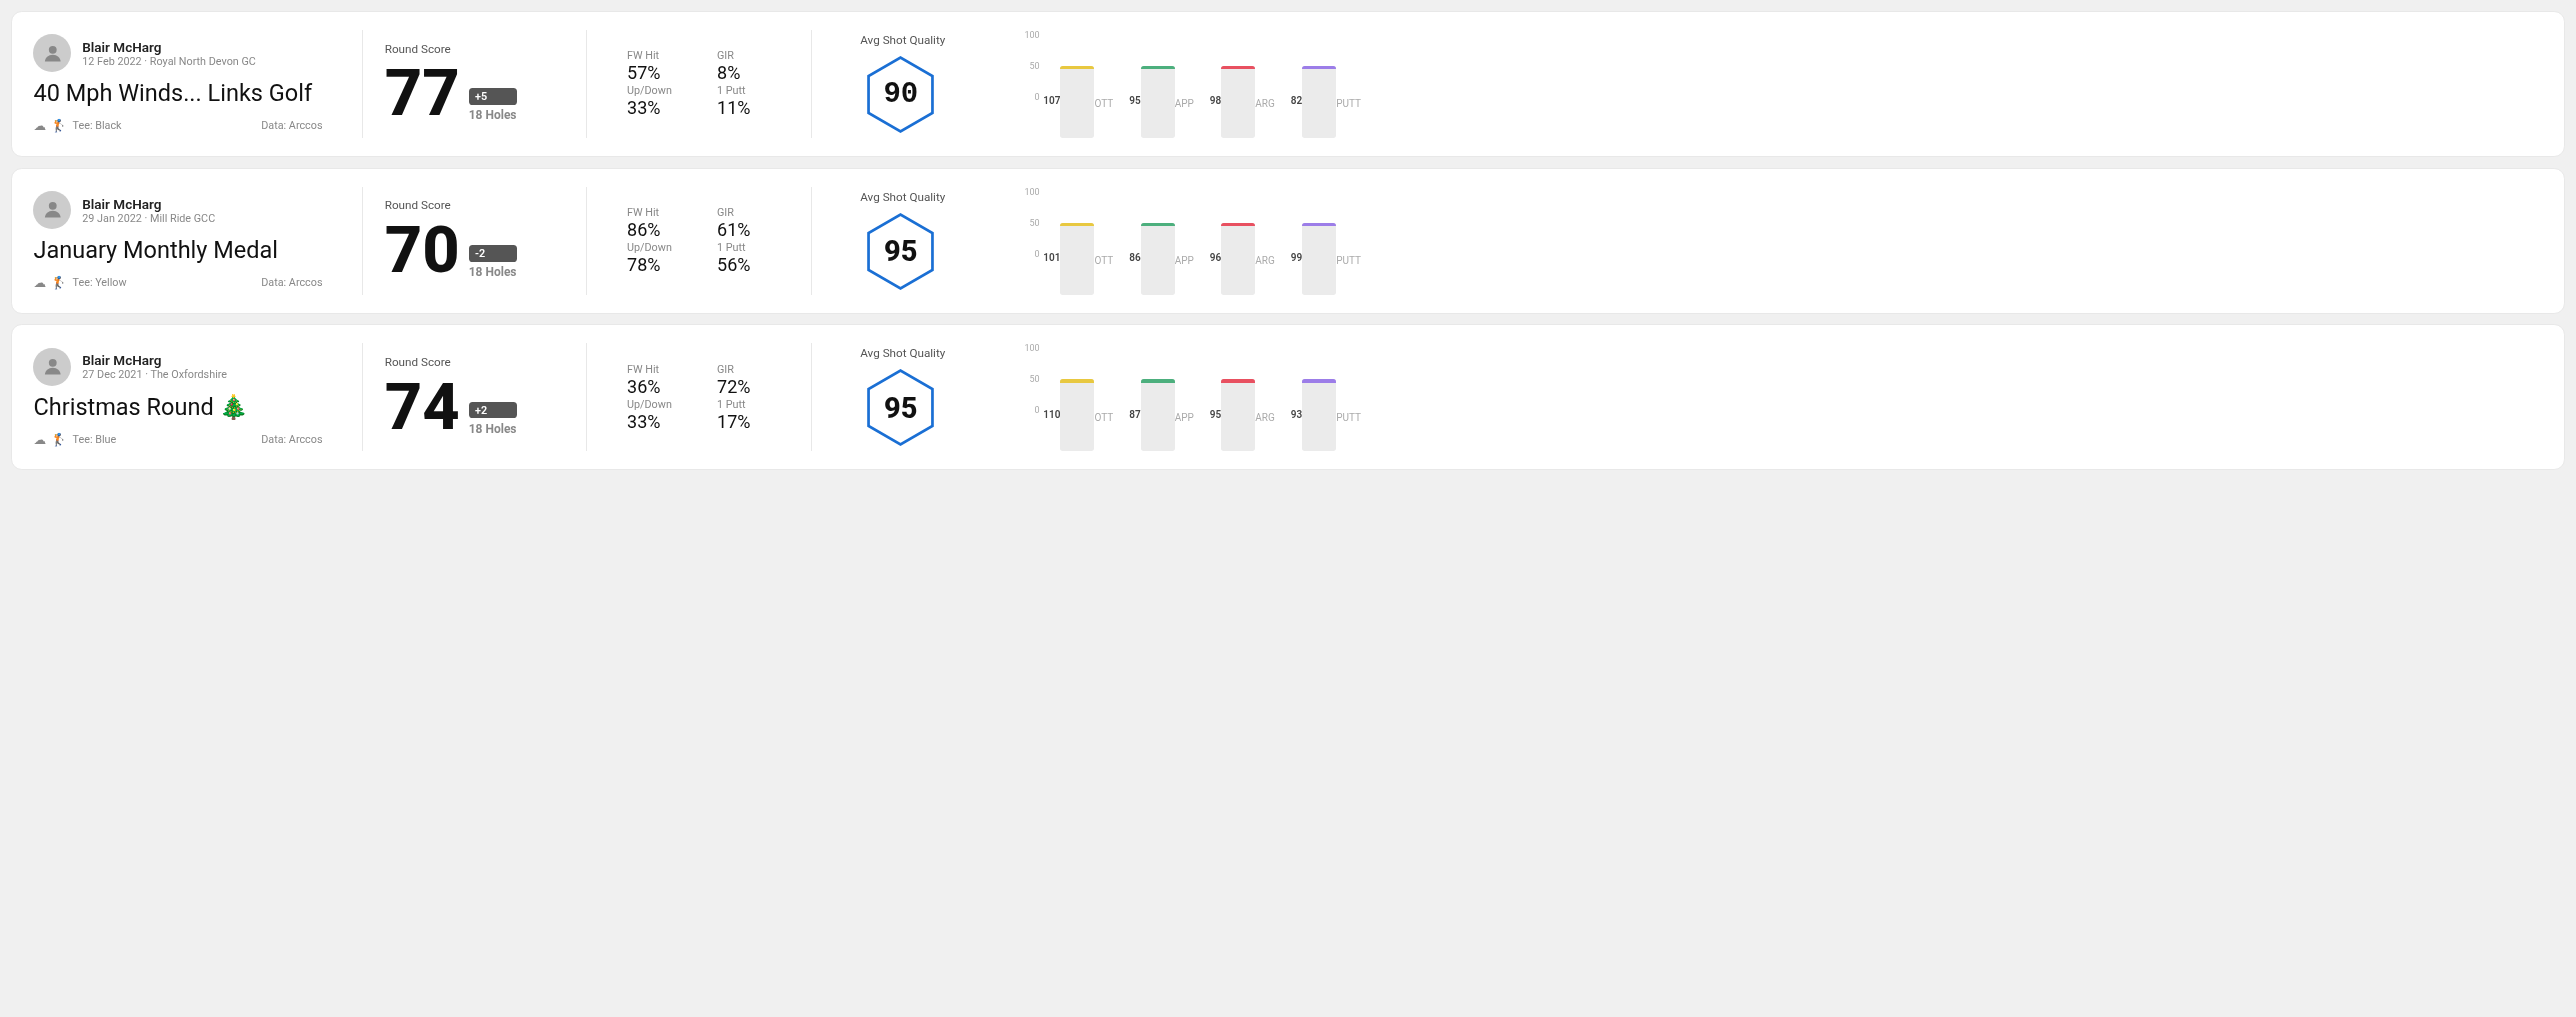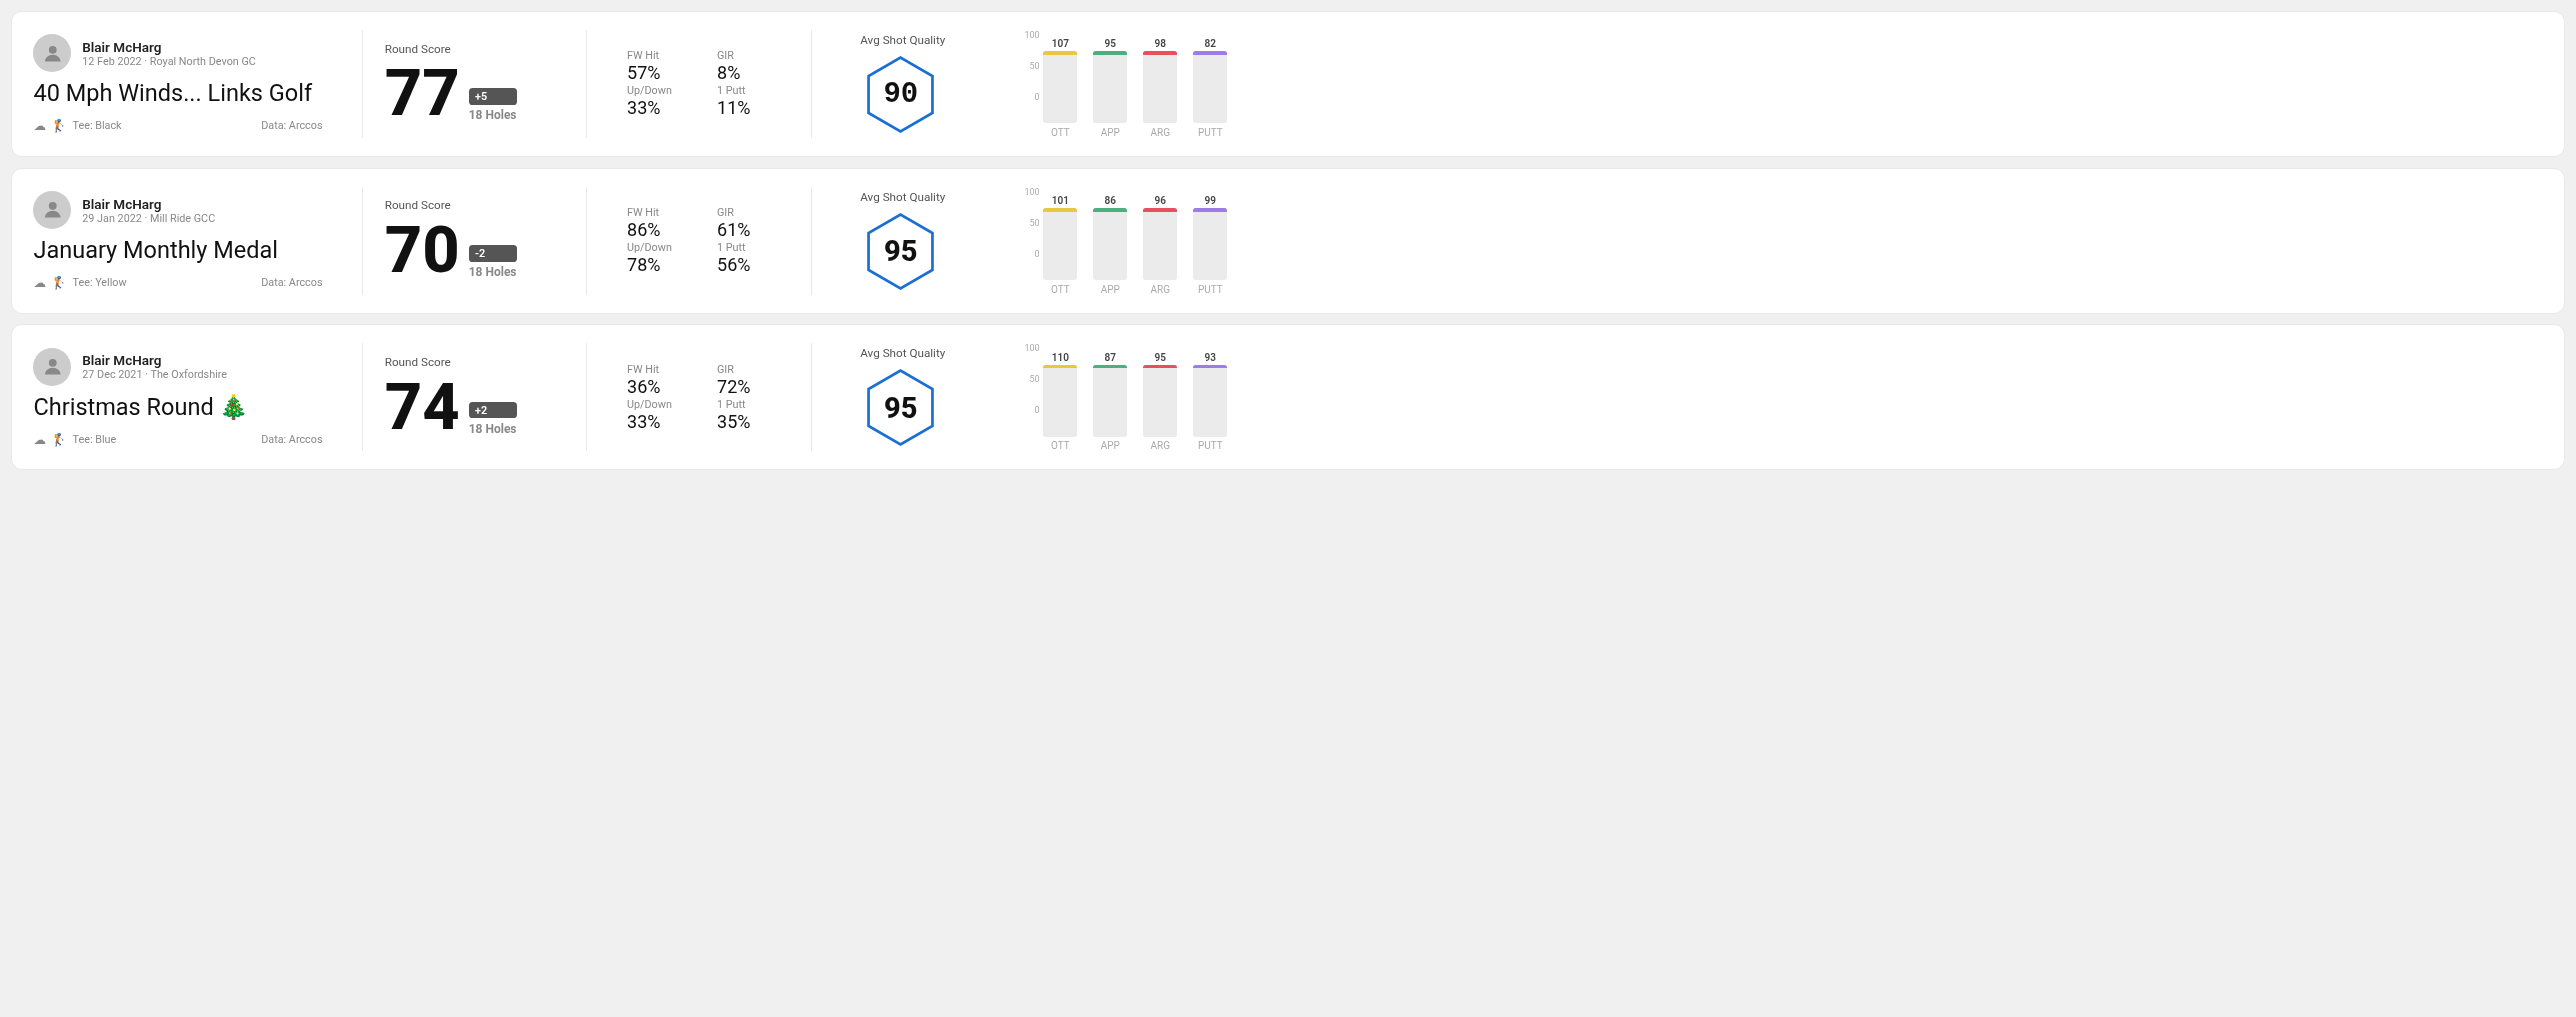--- a/index.html
+++ b/index.html
@@ -187,21 +187,21 @@
       min-width: 20px;
     }
     .bars-container {
       display: flex;
       gap: 16px;
       align-items: flex-end;
       height: 108px;
     }
     .bar-col {
       display: flex;
-      flex-direction: column;
+      flex-direction: row;
       align-items: center;
     }
     .bar-top-value {
       font-size: 10px;
       font-weight: 600;
       color: #444;
       margin-bottom: 1.8px;
     }
     .bar-bg {
       width: 34px;
@@ -522,21 +522,21 @@
           <div class="stat-item">
             <div class="stat-label">GIR</div>
             <div class="stat-value">72%</div>
           </div>
           <div class="stat-item">
             <div class="stat-label">Up/Down</div>
             <div class="stat-value">33%</div>
           </div>
           <div class="stat-item">
             <div class="stat-label">1 Putt</div>
-            <div class="stat-value">35%</div>
+            <div class="stat-value">17%</div>
           </div>
         </div>
       </div>
 
       <div class="divider"></div>
 
       <div class="quality-section">
         <div class="quality-label">Avg Shot Quality</div>
         <div class="hexagon-container">
           <div class="hexagon" style="display:flex;align-items:center;justify-content:center;">

